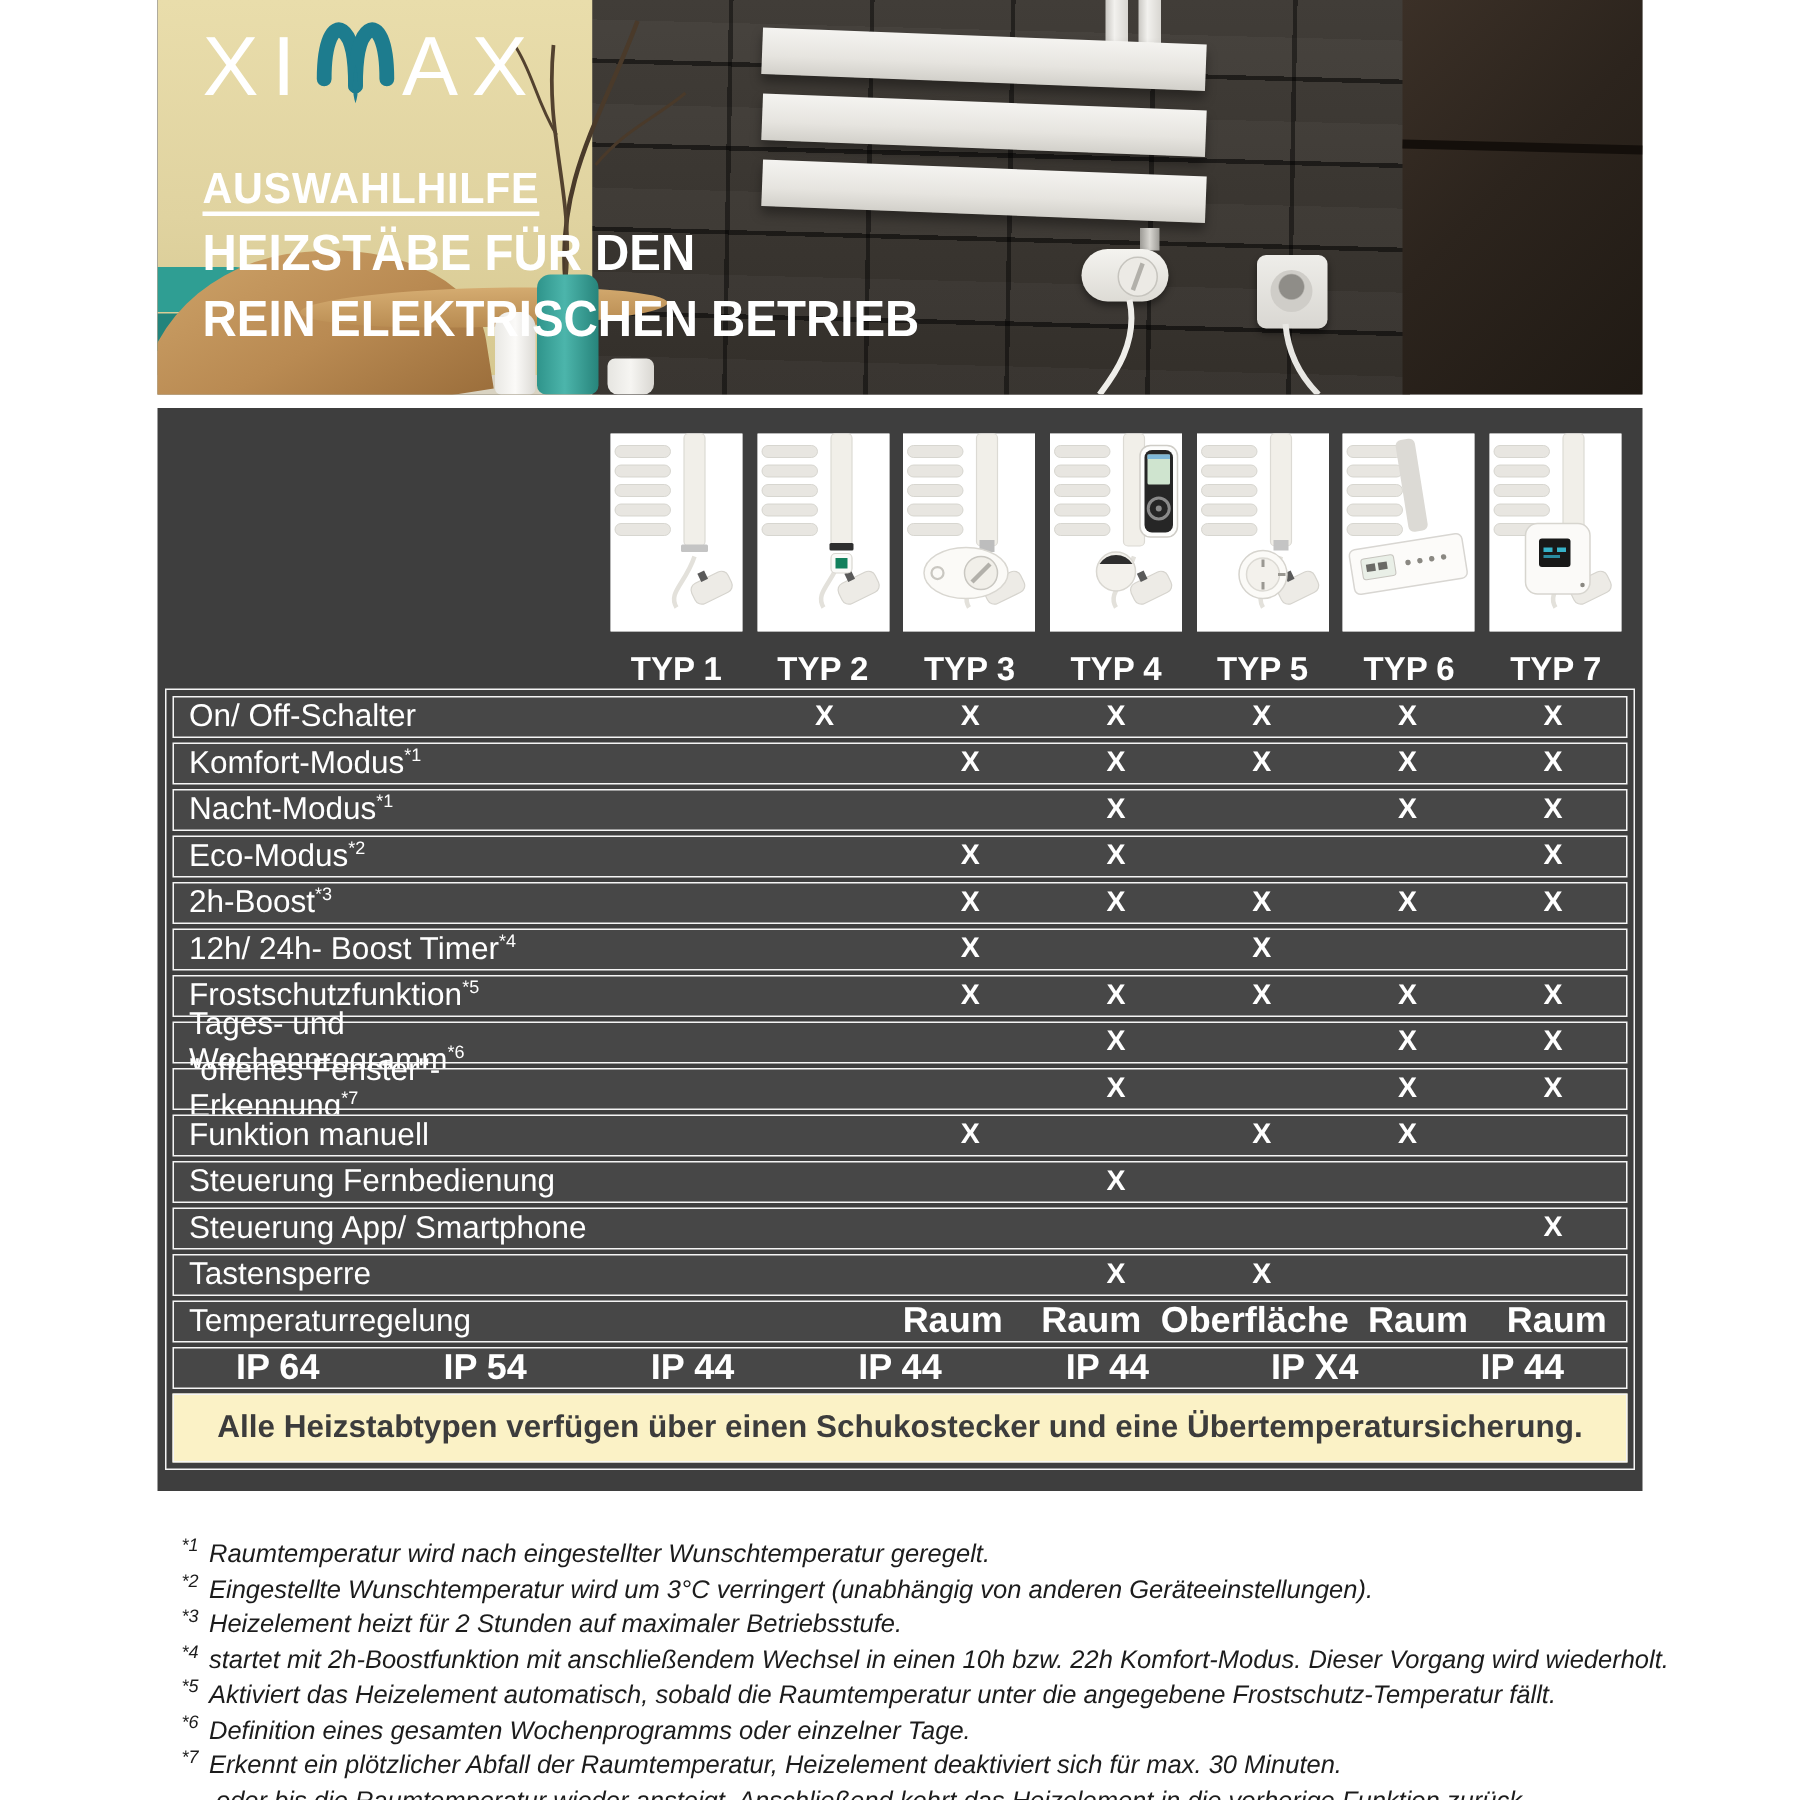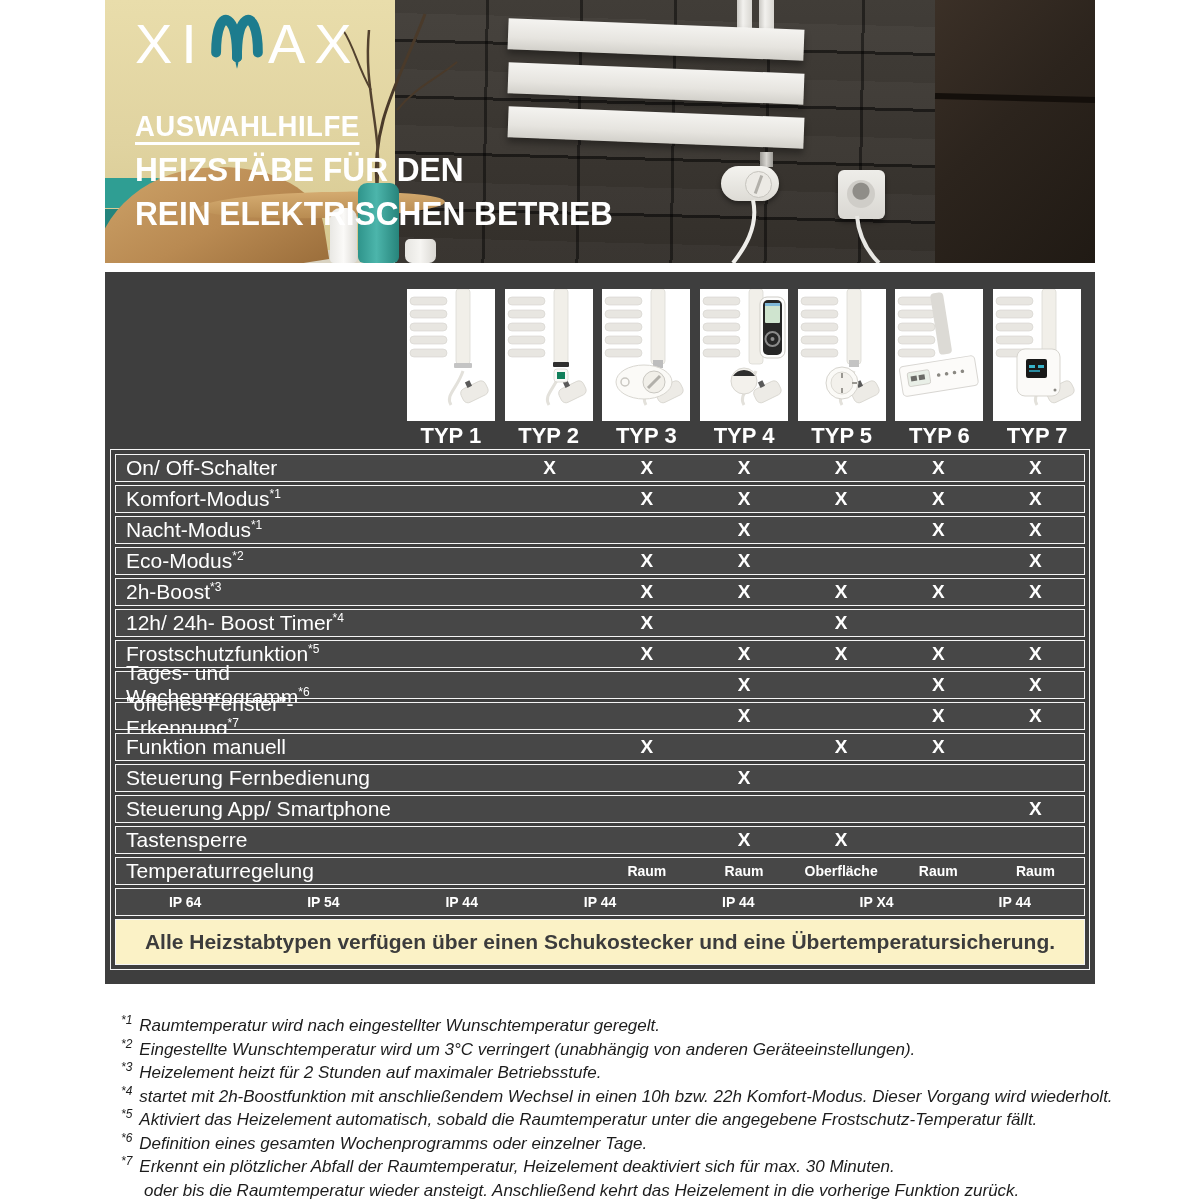--- a/index.html
+++ b/index.html
@@ -57,27 +57,27 @@
   .hero-title1{left:30px;top:150px;font-size:34px;font-weight:bold;transform:scaleX(.93);transform-origin:left top;}
   .hero-title2{left:30px;top:194px;font-size:34px;font-weight:bold;transform:scaleX(.93);transform-origin:left top;}
 
   
   .panel{margin-top:9px;background:#3e3e3e;padding:5px 5px 14px 5px;box-sizing:border-box;width:990px;}
   .product-strip{display:flex;padding:12px 4px 0 4px;}
   .strip-spacer{flex:0 0 288px;}
   .pcol{flex:1;text-align:center;}
   .pimg{width:88px;height:132px;margin:0 auto;background:#fff;}
   .pimg svg{display:block;}
-  .typ-label{margin-top:2px;font-size:22px;font-weight:bold;color:#ffffff;line-height:26px;}
+  .typ-label{margin-top:12px;font-size:22px;font-weight:bold;color:#ffffff;line-height:26px;}
   .table-box{border:1px solid #f5f5f5;padding:4px;display:flex;flex-direction:column;gap:3px;}
   .frow{display:flex;align-items:center;height:26px;background:#474747;border:1px solid #f5f5f5;}
   .frow-label{flex:0 0 288px;padding-left:10px;font-size:21px;color:#ffffff;box-sizing:border-box;}
   .frow-label sup{font-size:12px;line-height:0;}
   .fcell{flex:1;text-align:center;color:#ffffff;font-weight:bold;font-size:19px;}
-  .fcell.txt{font-size:14px;}
+  .fcell.txt{font-size:24px;}
   .note-banner{background:#fbf2c6;border:1px solid #f5f5f5;height:44px;display:flex;align-items:center;justify-content:center;
         color:#3c3c3c;font-weight:bold;font-size:21px;}
 
   
   .footnotes{margin-top:30px;padding:0 16px;color:#1c1c1c;font-style:italic;font-size:17px;line-height:23.5px;}
   .fn{white-space:nowrap;}
   .fn sup{font-size:12px;line-height:0;margin-right:7px;}
   .fn-cont{padding-left:23px;white-space:nowrap;}
 </style>
 </head>

